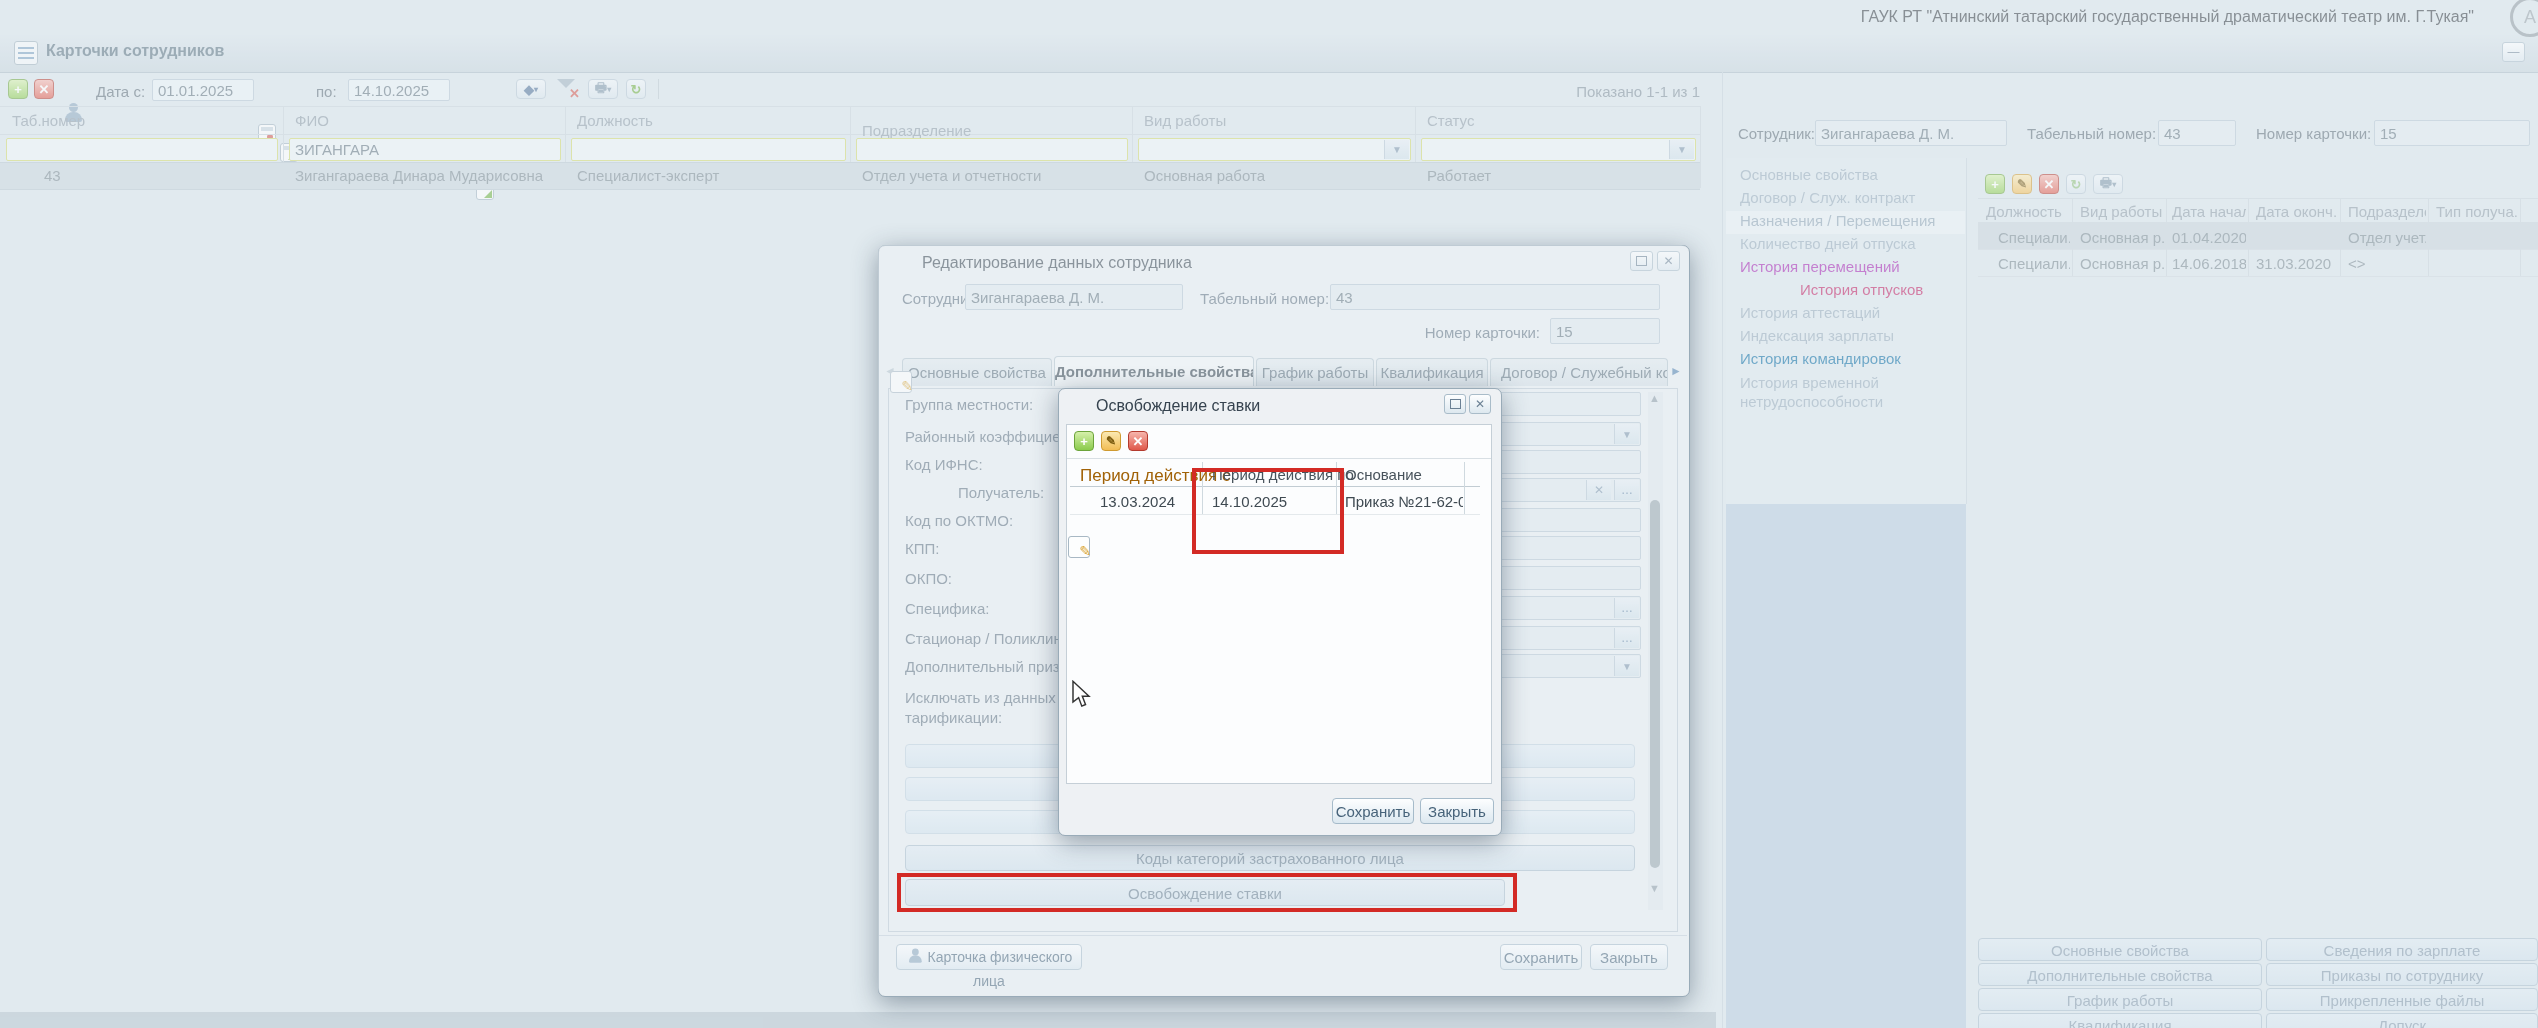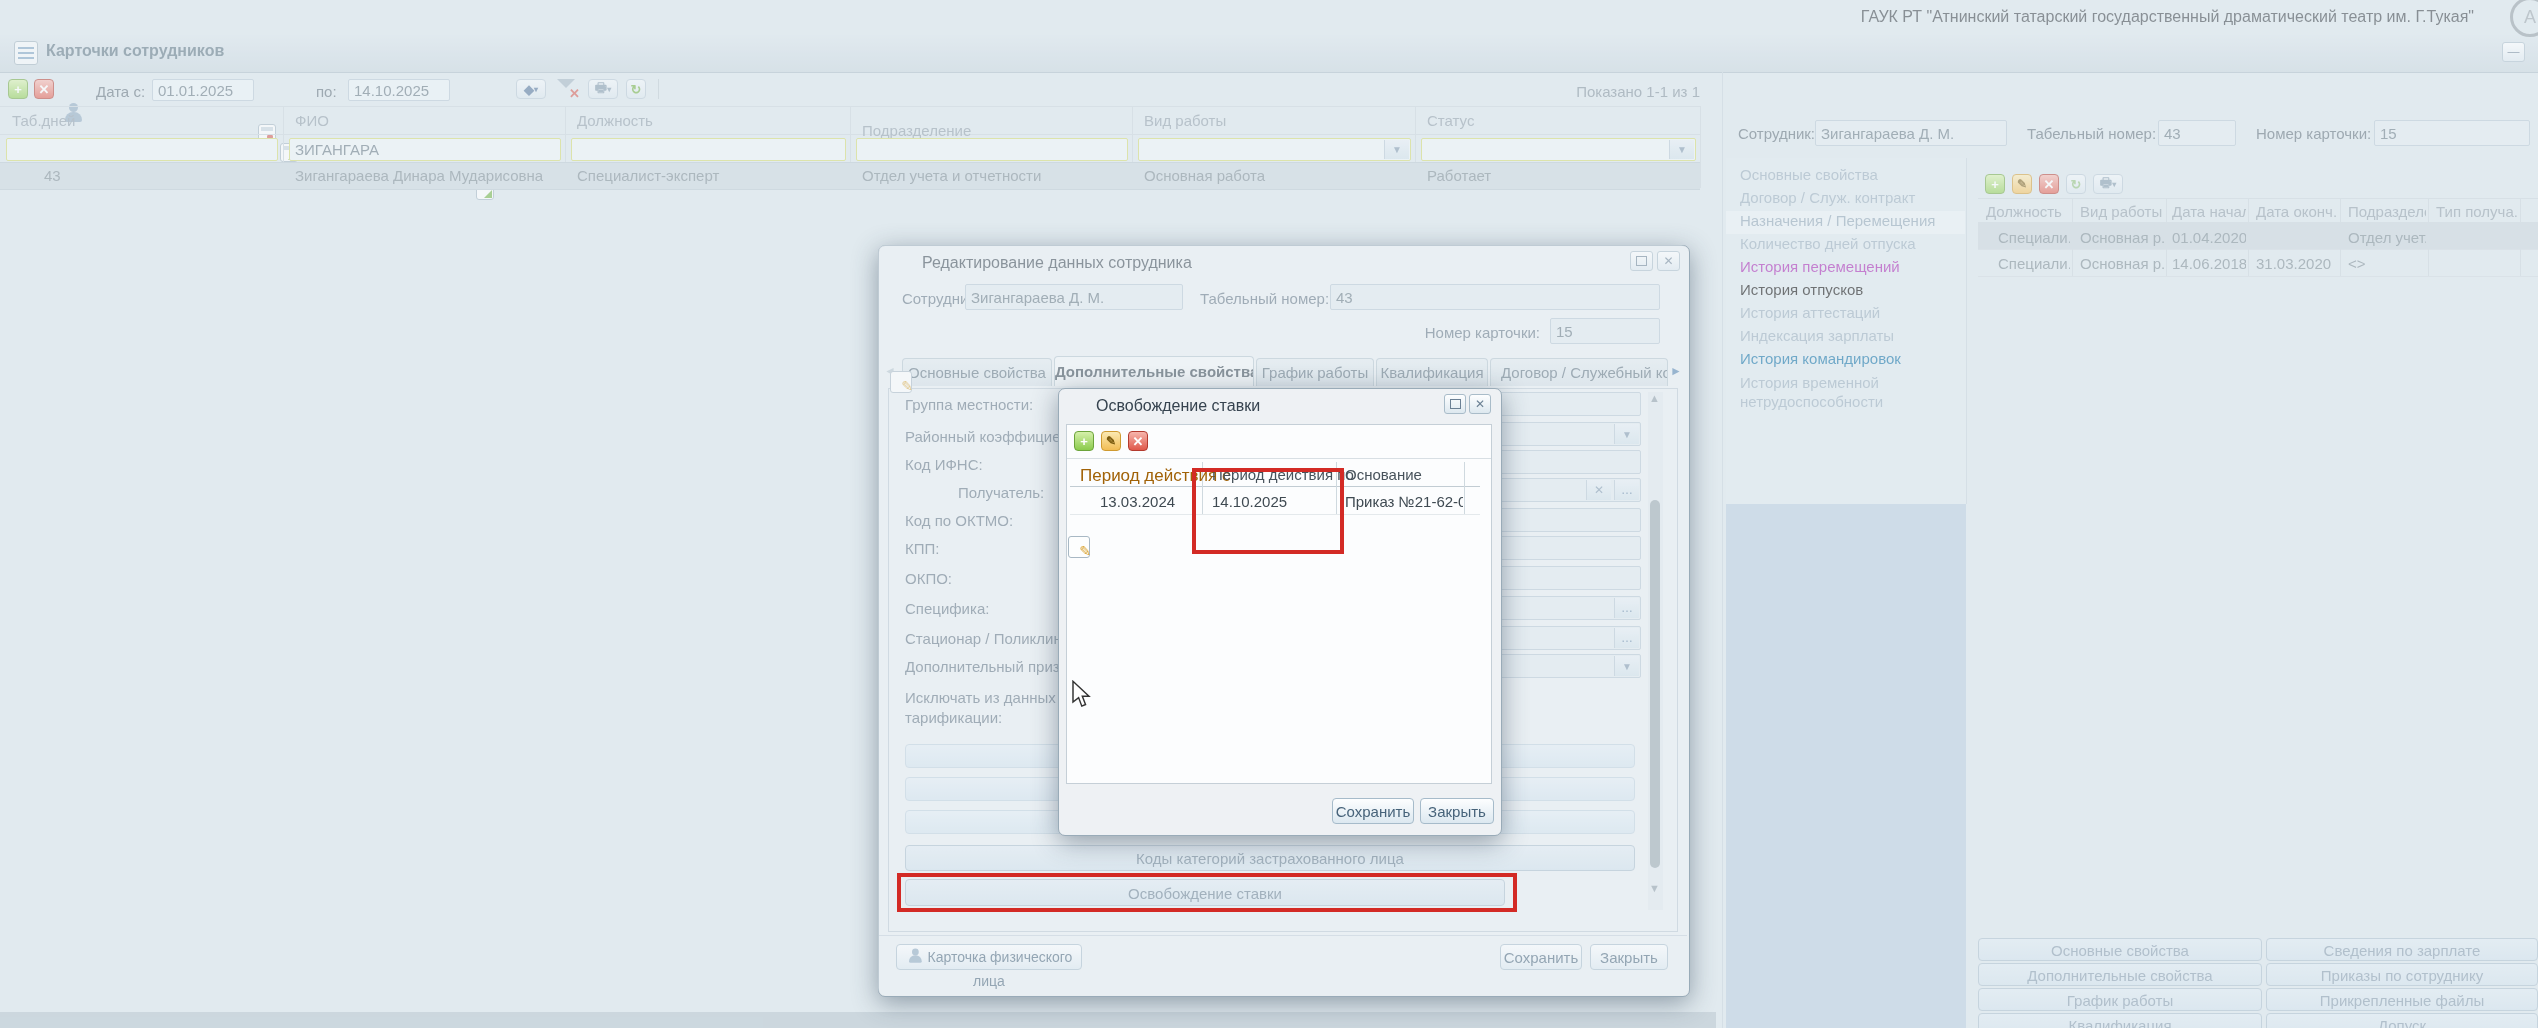--- a/index.html
+++ b/index.html
@@ -95,21 +95,21 @@
 
   <div class="abs hline" style="left:0;top:106px;width:1700px;"></div>
   <div class="abs hline" style="left:0;top:134px;width:1700px;"></div>
   <div class="abs vline" style="left:283px;top:106px;height:82px;"></div>
   <div class="abs vline" style="left:565px;top:106px;height:82px;"></div>
   <div class="abs vline" style="left:850px;top:106px;height:82px;"></div>
   <div class="abs vline" style="left:1132px;top:106px;height:82px;"></div>
   <div class="abs vline" style="left:1415px;top:106px;height:82px;"></div>
   <div class="abs vline" style="left:1700px;top:106px;height:82px;"></div>
 
-  <span class="abs colhdr" style="left:12px;top:112px;">Таб.дней</span>
+  <span class="abs colhdr" style="left:12px;top:112px;">Таб.номер</span>
   <span class="abs colhdr" style="left:295px;top:112px;">ФИО</span>
   <span class="abs colhdr" style="left:577px;top:112px;">Должность</span>
   <span class="abs colhdr" style="left:862px;top:112px;margin-top:10px;">Подразделение</span>
   <span class="abs colhdr" style="left:1144px;top:112px;">Вид работы</span>
   <span class="abs colhdr" style="left:1427px;top:112px;">Статус</span>
 
   <input class="abs input finput" style="left: 6px; top: 138px; width: 272px; height: 23px;">
   <input class="abs input finput" style="left: 289px; top: 138px; width: 272px; height: 23px;" value="ЗИГАНГАРА">
   <input class="abs input finput" style="left: 571px; top: 138px; width: 275px; height: 23px;">
   <input class="abs input finput" style="left: 856px; top: 138px; width: 272px; height: 23px;">
@@ -138,21 +138,21 @@
   <span class="abs" style="left:2256px;top:125px;color:#5a6a76;">Номер карточки:</span>
   <input class="abs input" style="left: 2374px; top: 120px; width: 156px; height: 26px; background: rgb(223, 232, 238);" value="15">
 
   <div class="abs" style="left:1726px;top:158px;width:240px;height:346px;background:#dce7ed;border-right:1px solid #c2d0d9;"></div>
   <div class="abs" style="left:1726px;top:211px;width:239px;height:23px;background:#e9f0f4;"></div>
   <span class="abs" style="left:1740px;top:166px;color:#94a9b9;">Основные свойства</span>
   <span class="abs" style="left:1740px;top:189px;color:#94a9b9;">Договор / Служ. контракт</span>
   <span class="abs" style="left:1740px;top:212px;color:#8ba1b2;">Назначения / Перемещения</span>
   <span class="abs" style="left:1740px;top:235px;color:#94a9b9;">Количество дней отпуска</span>
   <span class="abs" style="left:1740px;top:258px;color:#a21caf;">История перемещений</span>
-  <span class="abs" style="left:1740px;top:281px;color:#000000;">История отпусков</span>
+  <span class="abs" style="left:1800px;top:281px;color:#be185d;">История отпусков</span>
   <span class="abs" style="left:1740px;top:304px;color:#94a9b9;">История аттестаций</span>
   <span class="abs" style="left:1740px;top:327px;color:#94a9b9;">Индексация зарплаты</span>
   <span class="abs" style="left:1740px;top:350px;color:#0369a1;">История командировок</span>
   <span class="abs" style="left:1740px;top:373px;width:200px;color:#94a9b9;line-height:19px;">История временной нетрудоспособности</span>
   <div class="abs" style="left:1726px;top:504px;width:240px;height:524px;background:#b5cbde;"></div>
 
   <div class="abs tbtn green" style="left:1985px;top:174px;">+</div>
   <div class="abs tbtn amber" style="left:2012px;top:174px;">✎</div>
   <div class="abs tbtn red" style="left:2039px;top:174px;">✕</div>
   <div class="abs tbtn pale" style="left:2066px;top:174px;color:#8fbf77;">↻</div>

